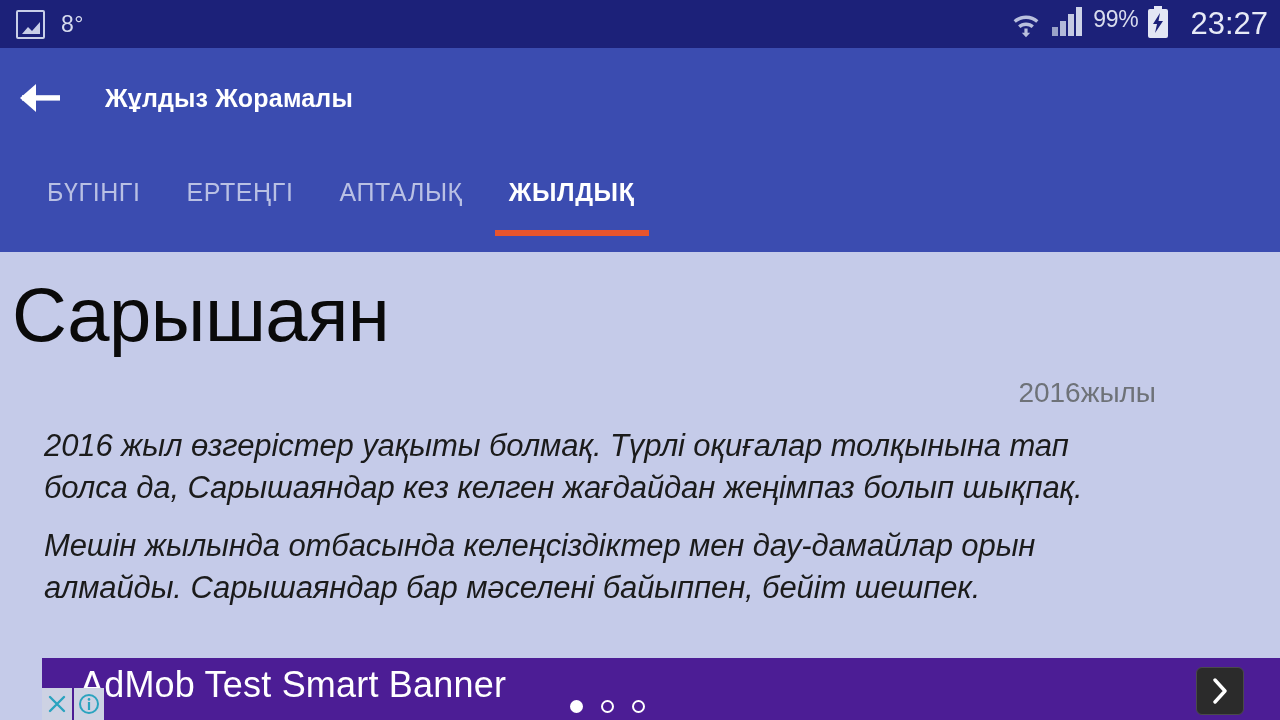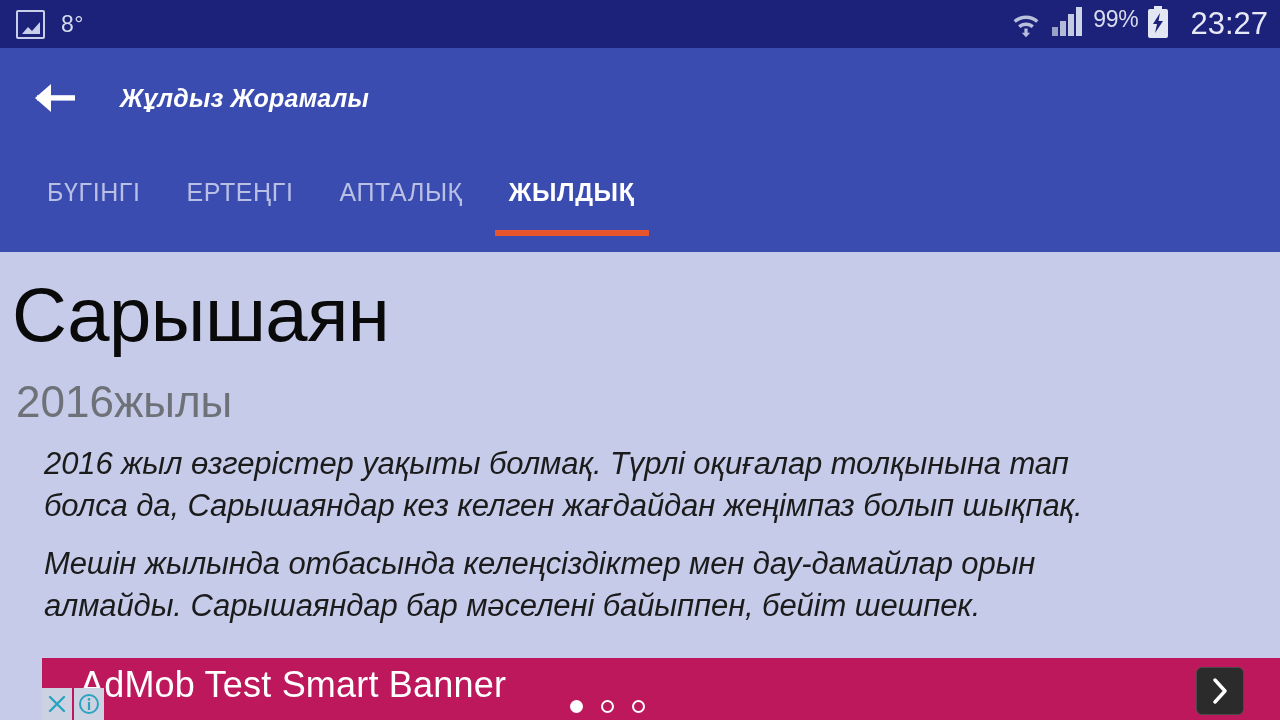--- a/index.html
+++ b/index.html
@@ -81,23 +81,22 @@
     position: absolute;
     top: 48px; left: 0;
     width: 1280px;
     height: 204px;
     background: #3b4cb0;
   }
   .appbar-top {
     height: 100px;
     display: flex;
     align-items: center;
-    padding-left: 32px;
-    box-sizing: border-box;
-    font-style: italic;
+    padding-left: 17px;
+    box-sizing: border-box;
   }
   .back-arrow {
     width: 46px;
     height: 46px;
     display: flex;
     align-items: center;
     justify-content: center;
     cursor: pointer;
   }
   .app-title {
@@ -157,42 +156,43 @@
   .sign-title {
     color: #0a0a0a;
     font-size: 76px;
     font-weight: 400;
     line-height: 1;
     margin: 25px 0 0 12px;
     letter-spacing: -0.5px;
   }
   .sign-sub {
     color: #6e7278;
-    font-size: 44px;
+    font-size: 28px;
     margin: 24px 0 0 16px;
     letter-spacing: 0px;
+    text-align: right;
   }
   .horoscope {
     color: #1b1b1b;
     font-size: 31px;
     font-style: italic;
     line-height: 42px;
     margin: 14px 28px 0 28px;
     letter-spacing: -0.1px;
   }
   .horoscope p { margin: 16px; }
 
   
   .ad-banner {
     position: absolute;
     left: 42px;
     top: 658px;
     width: 1238px;
     height: 62px;
-    background: #be185d;
+    background: #4c1d95;
     overflow: hidden;
   }
   .ad-text {
     position: absolute;
     left: 38px;
     top: 6px;
     color: #ffffff;
     font-size: 36px;
     letter-spacing: 0.2px;
   }

